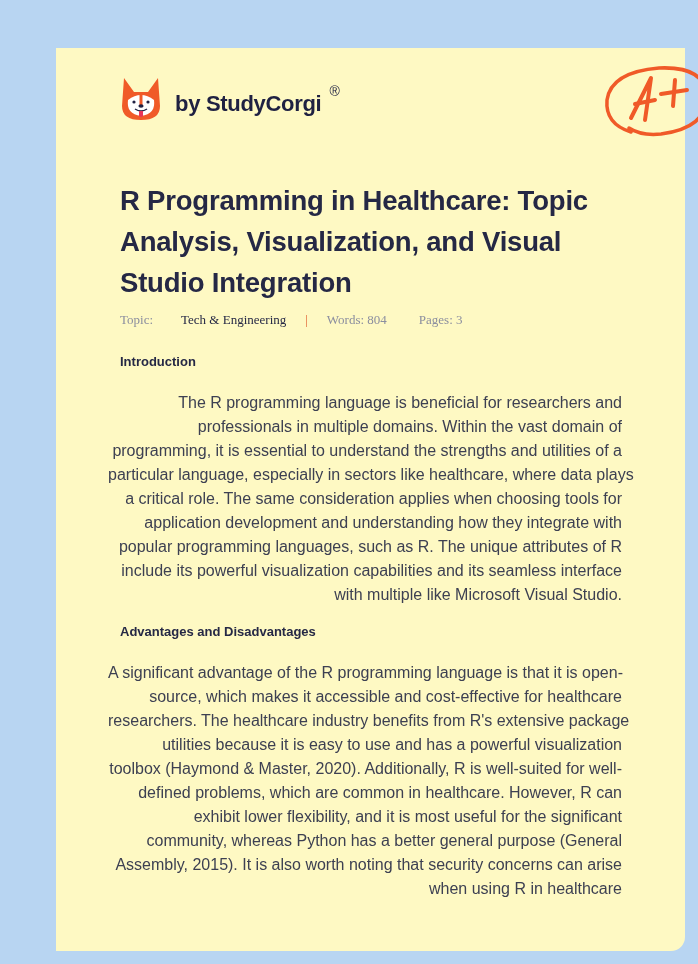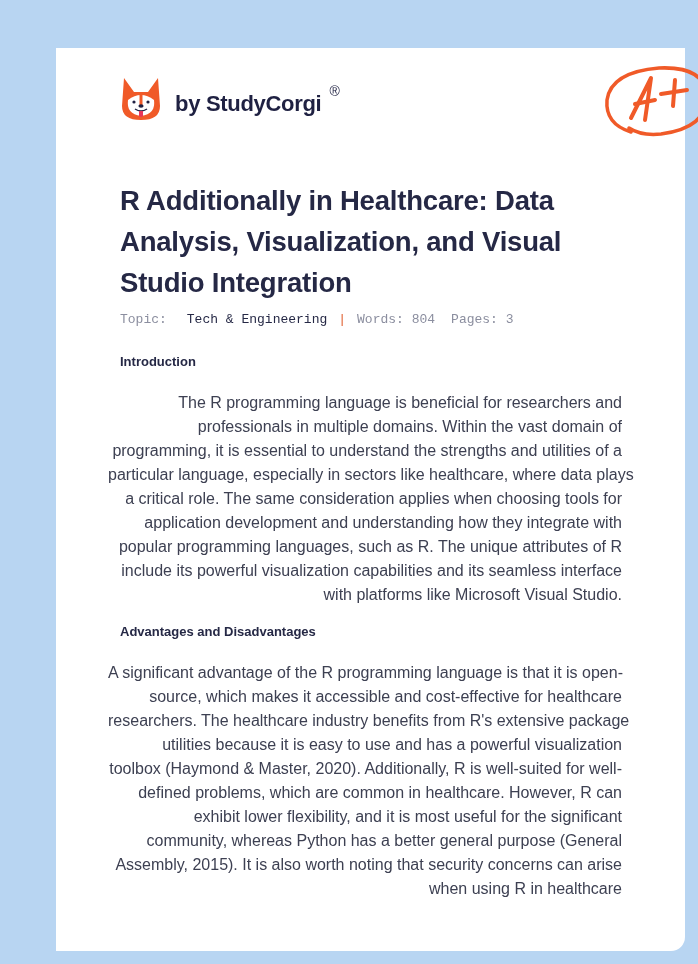--- a/index.html
+++ b/index.html
@@ -4,21 +4,21 @@
 <style>
   * { box-sizing: border-box; margin: 0; padding: 0; }
   html, body {
     width: 698px; height: 964px; overflow: hidden;
     background: #b8d5f2;
   }
   .page {
     position: absolute;
     left: 56px; top: 48px;
     width: 629px; height: 903px;
-    background: #ffffff;
+    background: #fef9c3;
     border-radius: 0 0 14px 0;
   }
   .header {
     position: absolute;
     left: 64px; top: 28px;
     width: 530px; height: 70px;
   }
   .logo {
     position: absolute; left: 0; top: 0;
     display: flex; align-items: center;
@@ -53,29 +53,30 @@
     font-family: "Liberation Sans", sans-serif;
     font-weight: 700;
     font-size: 27.5px;
     line-height: 41px;
     color: #252845;
     letter-spacing: -0.2px;
   }
   .meta {
     position: absolute;
     left: 64px; top: 264px;
-    font-family: Liberation Mono, monospace;
+    font-family: Liberation Serif, serif;
     font-size: 13px;
     color: #8b8e9f;
     display: flex; align-items: center;
     white-space: nowrap;
+    gap: 8px;
   }
   .meta .topic-val { color: #252845; margin-left: 20px; }
   .meta .sep { color: #e06030; margin: 0 11px; }
-  .meta .pages { margin-left: 16px; }
+  .meta .pages { margin-left: 24px; }
   .section-h {
     position: absolute;
     left: 64px;
     font-family: "Liberation Sans", sans-serif;
     font-weight: 700;
     font-size: 13px;
     color: #252845;
   }
   .para {
     position: absolute;
@@ -115,21 +116,21 @@
     <svg class="grade-badge" viewBox="0 0 110 80">
       <path d="M30 70 Q4 62 6 38 Q10 10 58 6 Q104 4 106 34 Q106 66 60 72 Q40 74 28 66" stroke="#f05a28" stroke-width="3.5" fill="none" stroke-linecap="round"></path>
       <path d="M30 56 L50 16 L44 58" stroke="#f05a28" stroke-width="4" fill="none" stroke-linecap="round" stroke-linejoin="round"></path>
       <path d="M34 42 L54 38" stroke="#f05a28" stroke-width="4" fill="none" stroke-linecap="round"></path>
       <path d="M60 32 L86 28" stroke="#f05a28" stroke-width="4" fill="none" stroke-linecap="round"></path>
       <path d="M74 18 L72 44" stroke="#f05a28" stroke-width="4" fill="none" stroke-linecap="round"></path>
     </svg>
   </div>
 
   <h1 class="title">
-    <span style="display:block">R Additionally in Healthcare: Data</span>
+    <span style="display:block">R Programming in Healthcare: Topic</span>
     <span style="display:block">Analysis, Visualization, and Visual</span>
     <span style="display:block">Studio Integration</span>
   </h1>
 
   <div class="meta">
     <span>Topic:</span>
     <span class="topic-val">Tech &amp; Engineering</span>
     <span class="sep">|</span>
     <span>Words: 804</span>
     <span class="pages">Pages: 3</span>
@@ -139,21 +140,21 @@
 
   <div class="para" style="top:343px">
     <span class="line">The R programming language is beneficial for researchers and</span>
     <span class="line">professionals in multiple domains. Within the vast domain of</span>
     <span class="line">programming, it is essential to understand the strengths and utilities of a</span>
     <span class="line">particular language, especially in sectors like healthcare, where data plays</span>
     <span class="line">a critical role. The same consideration applies when choosing tools for</span>
     <span class="line">application development and understanding how they integrate with</span>
     <span class="line">popular programming languages, such as R. The unique attributes of R</span>
     <span class="line">include its powerful visualization capabilities and its seamless interface</span>
-    <span class="line">with platforms like Microsoft Visual Studio.</span>
+    <span class="line">with multiple like Microsoft Visual Studio.</span>
   </div>
 
   <h2 class="section-h" style="top:576px">Advantages and Disadvantages</h2>
 
   <div class="para" style="top:613px">
     <span class="line">A significant advantage of the R programming language is that it is open-</span>
     <span class="line">source, which makes it accessible and cost-effective for healthcare</span>
     <span class="line">researchers. The healthcare industry benefits from R's extensive package</span>
     <span class="line">utilities because it is easy to use and has a powerful visualization</span>
     <span class="line">toolbox (Haymond &amp; Master, 2020). Additionally, R is well-suited for well-</span>

